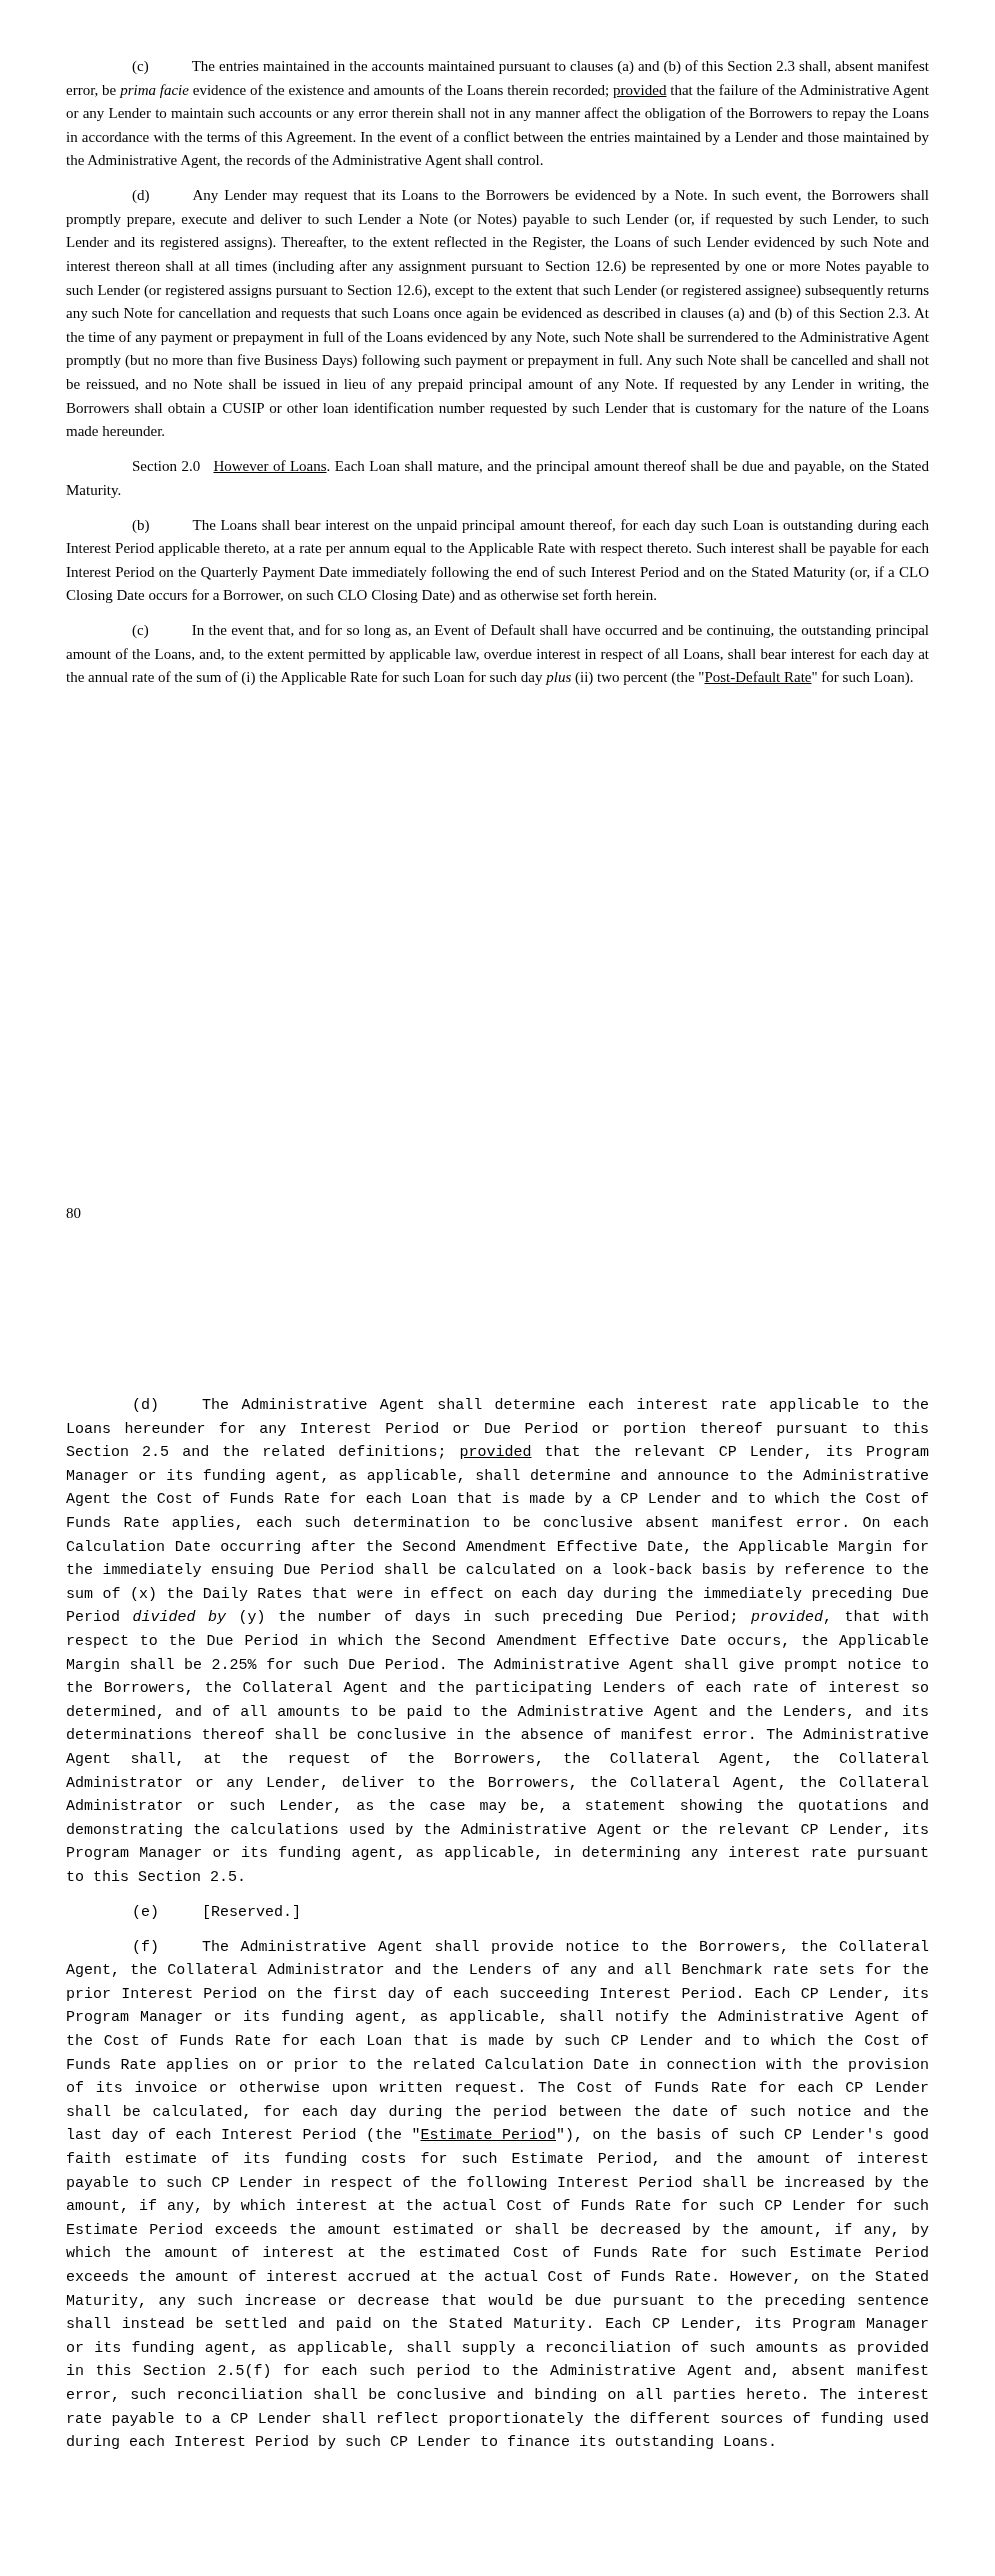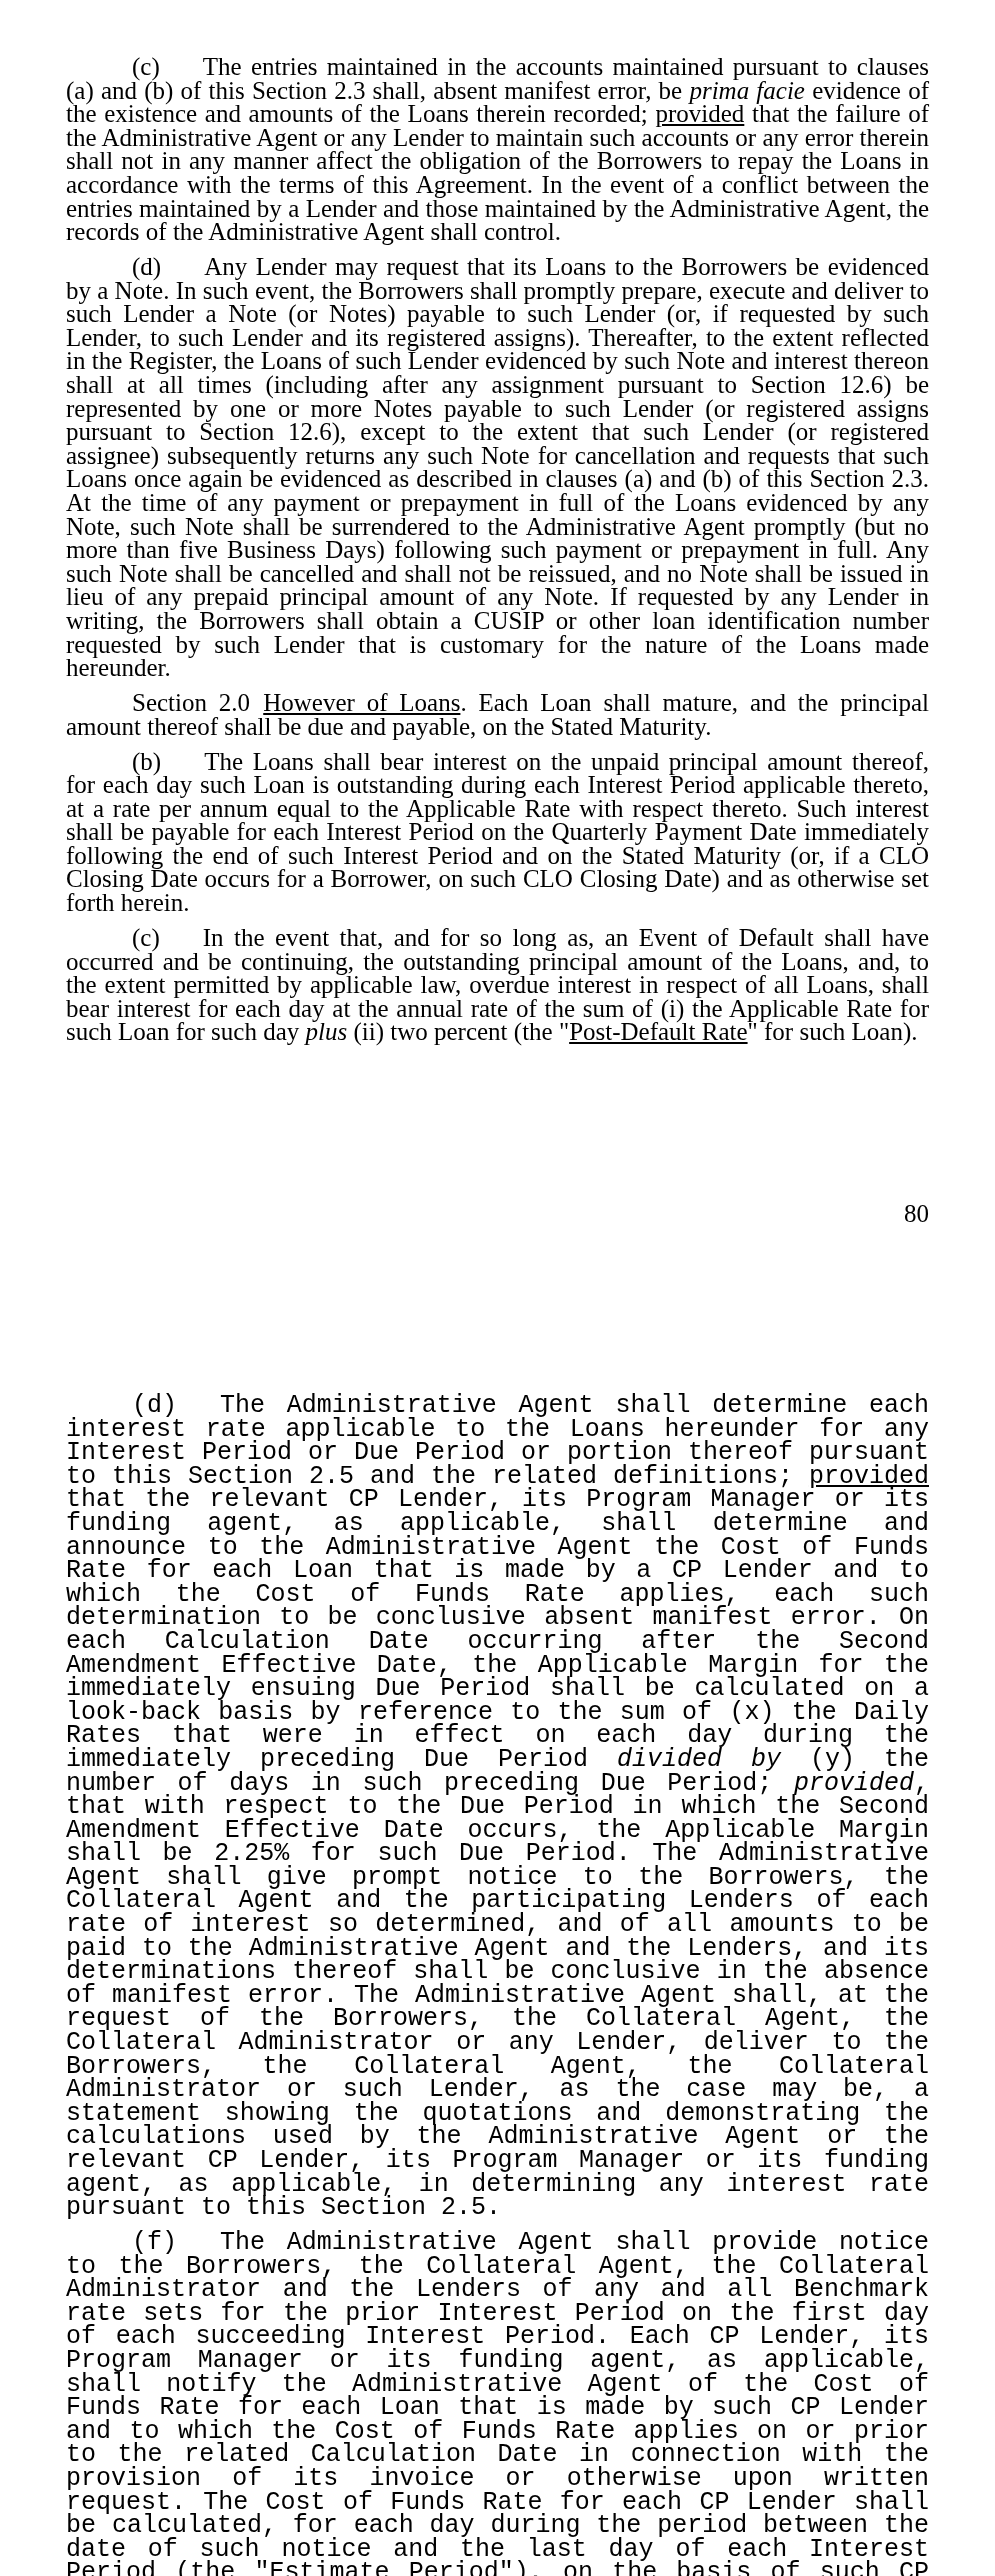--- a/index.html
+++ b/index.html
@@ -16,41 +16,41 @@
     width: 995px;
   }
   .page {
     box-sizing: border-box;
     width: 995px;
     height: 1288px;
     padding-left: 66px;
     padding-right: 66px;
     display: flex;
     flex-direction: column;
-    font-size: 25px;
+    font-size: 15px;
     line-height: 23.6px;
   }
   .page-1 { padding-top: 55px; }
   .page-2 { padding-top: 106px; font-family: Liberation Mono, monospace; }
   .para {
     margin: 0 0 11.3px 0;
     text-align: justify;
     text-indent: 66px;
   }
   .tab {
     display: inline-block;
     height: 0.9px;
   }
   .tab-wide { width: 43px; }
   .tab-mid  { width: 13.2px; }
   .u { text-decoration: underline; }
   em { font-style: italic; }
   .pagenum {
     margin-top: auto;
-    text-align: right;
+    text-align: left;
   }
   .page-1 .pagenum { padding-bottom: 62px; }
   .page-2 .pagenum { padding-bottom: 15px; }
 </style>
 </head>
 <body>
 
 <div class="doc">
 
   <section class="page page-1">
@@ -79,20 +79,23 @@
 
     <div class="pagenum">80</div>
   </section>
 
   <section class="page page-2">
 
     <p class="para">
       <span>(d)</span><span class="tab tab-wide"></span><span>The Administrative Agent shall determine each interest rate applicable to the Loans hereunder for any Interest Period or Due Period or portion thereof pursuant to this Section 2.5 and the related definitions; </span><span class="u">provided</span><span> that the relevant CP Lender, its Program Manager or its funding agent, as applicable, shall determine and announce to the Administrative Agent the Cost of Funds Rate for each Loan that is made by a CP Lender and to which the Cost of Funds Rate applies, each such determination to be conclusive absent manifest error. On each Calculation Date occurring after the Second Amendment Effective Date, the Applicable Margin for the immediately ensuing Due Period shall be calculated on a look-back basis by reference to the sum of (x) the Daily Rates that were in effect on each day during the immediately preceding Due Period </span><em>divided by</em><span> (y) the number of days in such preceding Due Period; </span><em>provided</em><span>, that with respect to the Due Period in which the Second Amendment Effective Date occurs, the Applicable Margin shall be 2.25% for such Due Period. The Administrative Agent shall give prompt notice to the Borrowers, the Collateral Agent and the participating Lenders of each rate of interest so determined, and of all amounts to be paid to the Administrative Agent and the Lenders, and its determinations thereof shall be conclusive in the absence of manifest error. The Administrative Agent shall, at the request of the Borrowers, the Collateral Agent, the Collateral Administrator or any Lender, deliver to the Borrowers, the Collateral Agent, the Collateral Administrator or such Lender, as the case may be, a statement showing the quotations and demonstrating the calculations used by the Administrative Agent or the relevant CP Lender, its Program Manager or its funding agent, as applicable, in determining any interest rate pursuant to this Section 2.5.</span>
     </p>
 
+    <p class="para">
+      <span>(e)</span><span class="tab tab-wide"></span><span>[Reserved.]</span>
+    </p>
 
     <p class="para">
       <span>(f)</span><span class="tab tab-wide"></span><span>The Administrative Agent shall provide notice to the Borrowers, the Collateral Agent, the Collateral Administrator and the Lenders of any and all Benchmark rate sets for the prior Interest Period on the first day of each succeeding Interest Period. Each CP Lender, its Program Manager or its funding agent, as applicable, shall notify the Administrative Agent of the Cost of Funds Rate for each Loan that is made by such CP Lender and to which the Cost of Funds Rate applies on or prior to the related Calculation Date in connection with the provision of its invoice or otherwise upon written request. The Cost of Funds Rate for each CP Lender shall be calculated, for each day during the period between the date of such notice and the last day of each Interest Period (the "</span><span class="u">Estimate Period</span><span>"), on the basis of such CP Lender's good faith estimate of its funding costs for such Estimate Period, and the amount of interest payable to such CP Lender in respect of the following Interest Period shall be increased by the amount, if any, by which interest at the actual Cost of Funds Rate for such CP Lender for such Estimate Period exceeds the amount estimated or shall be decreased by the amount, if any, by which the amount of interest at the estimated Cost of Funds Rate for such Estimate Period exceeds the amount of interest accrued at the actual Cost of Funds Rate. However, on the Stated Maturity, any such increase or decrease that would be due pursuant to the preceding sentence shall instead be settled and paid on the Stated Maturity. Each CP Lender, its Program Manager or its funding agent, as applicable, shall supply a reconciliation of such amounts as provided in this Section 2.5(f) for each such period to the Administrative Agent and, absent manifest error, such reconciliation shall be conclusive and binding on all parties hereto.  The interest rate payable to a CP Lender shall reflect proportionately the different sources of funding used during each Interest Period by such CP Lender to finance its outstanding Loans.</span>
     </p>
 
   </section>
 
 </div>
 
 

